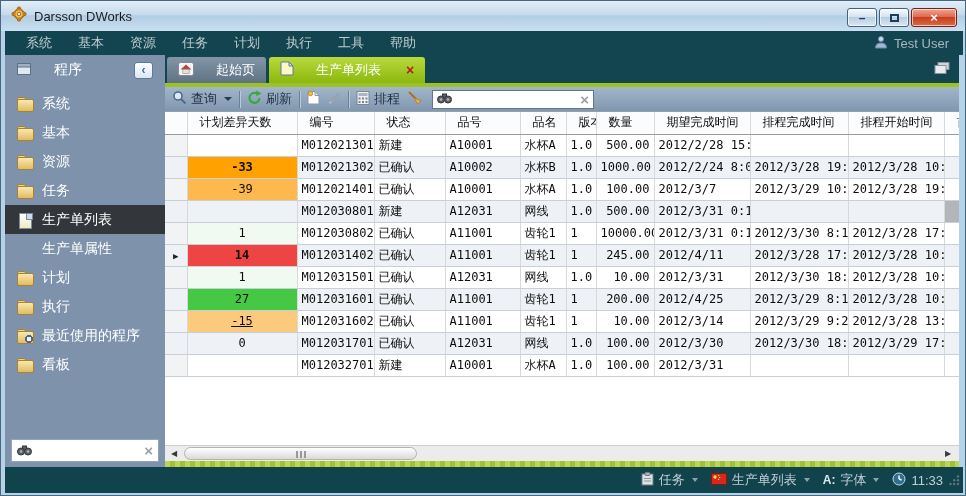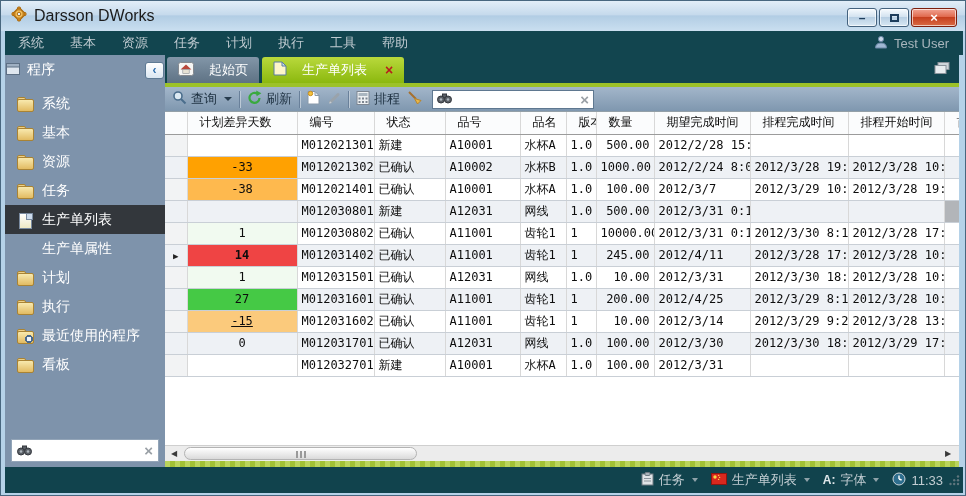--- a/index.html
+++ b/index.html
@@ -3,39 +3,39 @@
 <meta charset="utf-8">
 <style>
   *{margin:0;padding:0;box-sizing:border-box}
   body{background:#5a798f;font-family:"Liberation Sans",sans-serif}
   .win{position:relative;width:966px;height:496px;background:#b5d2e8;overflow:hidden;border:1px solid #48677f}
 
   
   .titlebar{position:absolute;left:0;top:0;width:966px;height:30px;
     background:linear-gradient(#e2eef8 0%,#c6daec 45%,#b2cde4 50%,#cadff0 100%);
     display:flex;align-items:center;padding-left:10px;gap:7px}
-  .title-text{font-size:16px;color:#1b1b1b}
+  .title-text{font-size:13px;color:#1b1b1b}
   .win-btns{position:absolute;right:10px;top:7px;display:flex;gap:2px}
   .wbtn{width:30px;height:19px;border:1px solid #44627e;border-radius:3px;
     background:linear-gradient(#f7fbfe,#d4e3f0 45%,#b8cfe3 50%,#d8e8f4);
     display:flex;align-items:center;justify-content:center;font-size:12px;font-weight:bold;color:#1d3d5c;
     box-shadow:inset 0 0 0 1px rgba(255,255,255,.65)}
   .wbtn .maxbox{width:9px;height:8px;border:2px solid #1d3d5c;background:transparent}
   .wbtn.close{width:46px;border-color:#7c1f0e;color:#fff;font-size:13px;
     background:linear-gradient(#f2a493,#e06a4e 45%,#c6401f 50%,#d96a43)}
 
   
   .menubar{position:absolute;left:4px;top:30px;width:958px;height:24px;background:#12454f;
-    display:flex;align-items:center;color:#bfcad0;font-size:13px}
+    display:flex;align-items:center;padding-left:8px;color:#bfcad0;font-size:13px}
   .menu-item{padding:0 13px;line-height:24px;cursor:default}
   .menubar .user{margin-left:auto;display:flex;align-items:center;gap:6px;padding-right:14px;color:#a9b6bd}
 
   
   .sidebar{position:absolute;left:4px;top:54px;width:160px;height:412px;background:#7e93ab;overflow:hidden}
-  .sb-header{height:30px;display:flex;align-items:center;gap:7px;padding:0 1px;color:#fff;font-size:14px}
+  .sb-header{height:30px;display:flex;align-items:center;gap:23px;padding:0 12px;color:#fff;font-size:14px}
   .collapse-btn{margin-left:auto;width:19px;height:17px;background:linear-gradient(#ffffff,#dbe7f2);
     border:1px solid #5e7a94;border-radius:3px;color:#2f6fae;font-weight:bold;font-size:12px;
     line-height:15px;text-align:center}
   .tree{margin-top:4px}
   .tree-item{height:29px;display:flex;align-items:center;gap:8px;padding-left:12px;color:#fff;font-size:14px}
   .tree-item.selected{background:#33373c}
   .tree-icon{width:17px;height:14px;position:relative;flex:none}
   .tree-icon[data-icon="folder"]::before,.tree-icon[data-icon="folder-clock"]::before{content:"";position:absolute;left:0;top:0;width:7px;height:4px;background:#edd189;border:1px solid #a98334;border-radius:2px 2px 0 0}
   .tree-icon[data-icon="folder"]::after{content:"";position:absolute;left:0;top:2px;width:15px;height:11px;background:linear-gradient(#f8e9ae,#e2bb62);border:1px solid #a98334;border-radius:2px}
   .tree-icon[data-icon="folder-clock"]::after{content:"";position:absolute;left:0;top:2px;width:15px;height:11px;border:1px solid #a98334;border-radius:2px;
@@ -43,21 +43,21 @@
   .tree-icon[data-icon="doc"]::after{content:"";position:absolute;left:2px;top:0;width:11px;height:14px;background:linear-gradient(#ffffff,#efe9c4);border:1px solid #7a8ba0}
   .tree-icon[data-icon="doc"]::before{content:"";position:absolute;left:9px;top:0;width:5px;height:5px;background:#cddced;border:1px solid #7a8ba0;z-index:1}
   .sb-search{position:absolute;left:6px;bottom:5px;width:148px;height:23px;background:#fff;
     border:1px solid #93a5b8;display:flex;align-items:center;gap:5px;padding:0 5px}
   .sb-search input{flex:1;border:none;outline:none;font-size:12px;min-width:0;background:transparent}
   .clear-x{color:#9aa0a6;font-weight:bold;font-size:15px;line-height:1}
 
   
   .main{position:absolute;left:164px;top:54px;width:794px;height:412px;background:#fff}
   .tabstrip{height:28px;background:#12454f;display:flex;align-items:flex-end;padding-left:2px;position:relative}
-  .tab{height:26px;display:flex;align-items:center;gap:15px;padding:0 11px;color:#fff;font-size:13px;
+  .tab{height:26px;display:flex;align-items:center;gap:22px;padding:0 11px;color:#fff;font-size:13px;
     border-radius:3px 3px 0 0;margin-right:3px}
   .tab.inactive{background:linear-gradient(#8296a8,#5e7284)}
   .tab.active{background:linear-gradient(#b9d93c,#8bb80e)}
   .tab-close{color:#b81d1d;font-weight:bold;font-size:14px;margin-left:3px;line-height:1}
   .tab-extra{position:absolute;right:9px;bottom:5px}
   .greenline{height:4px;background:#9cc228}
   .toolbar{height:24px;background:linear-gradient(#a3b6ca,#7f97af);display:flex;align-items:center;
     padding:0 7px;gap:7px;font-size:13px;color:#1d3040}
   .tbtn{display:flex;align-items:center;gap:4px}
   .caret{display:inline-block;width:0;height:0;border-left:4px solid rgba(0,0,0,0);border-right:4px solid rgba(0,0,0,0);border-top:4px solid #273c4e;margin-left:3px}
@@ -389,36 +389,36 @@
               <td>1.0</td>
               <td class="qty">500.00</td>
               <td>2012/2/28 15:00</td>
               <td></td>
               <td></td>
               <td class="cutcell"></td>
             </tr>
 
             <tr class="grid-row even">
               <td class="ind"><span class="ind-arrow">▶</span></td>
-              <td class="diff" style="background: rgb(255, 161, 1);">-33</td>
+              <td class="diff" style="background: rgb(255, 161, 1); font-weight: bold;">-33</td>
               <td>M012021302</td>
               <td>已确认</td>
               <td>A10002</td>
               <td>水杯B</td>
               <td>1.0</td>
               <td class="qty">1000.00</td>
               <td>2012/2/24 8:00</td>
               <td>2012/3/28 19:10</td>
               <td>2012/3/28 10:52</td>
               <td class="cutcell"></td>
             </tr>
 
             <tr class="grid-row">
               <td class="ind"><span class="ind-arrow">▶</span></td>
-              <td class="diff" style="background: rgb(254, 185, 78);">-38</td>
+              <td class="diff" style="background: rgb(254, 185, 78);">-39</td>
               <td>M012021401</td>
               <td>已确认</td>
               <td>A10001</td>
               <td>水杯A</td>
               <td>1.0</td>
               <td class="qty">100.00</td>
               <td>2012/3/7</td>
               <td>2012/3/29 10:20</td>
               <td>2012/3/28 19:10</td>
               <td class="cutcell"></td>

